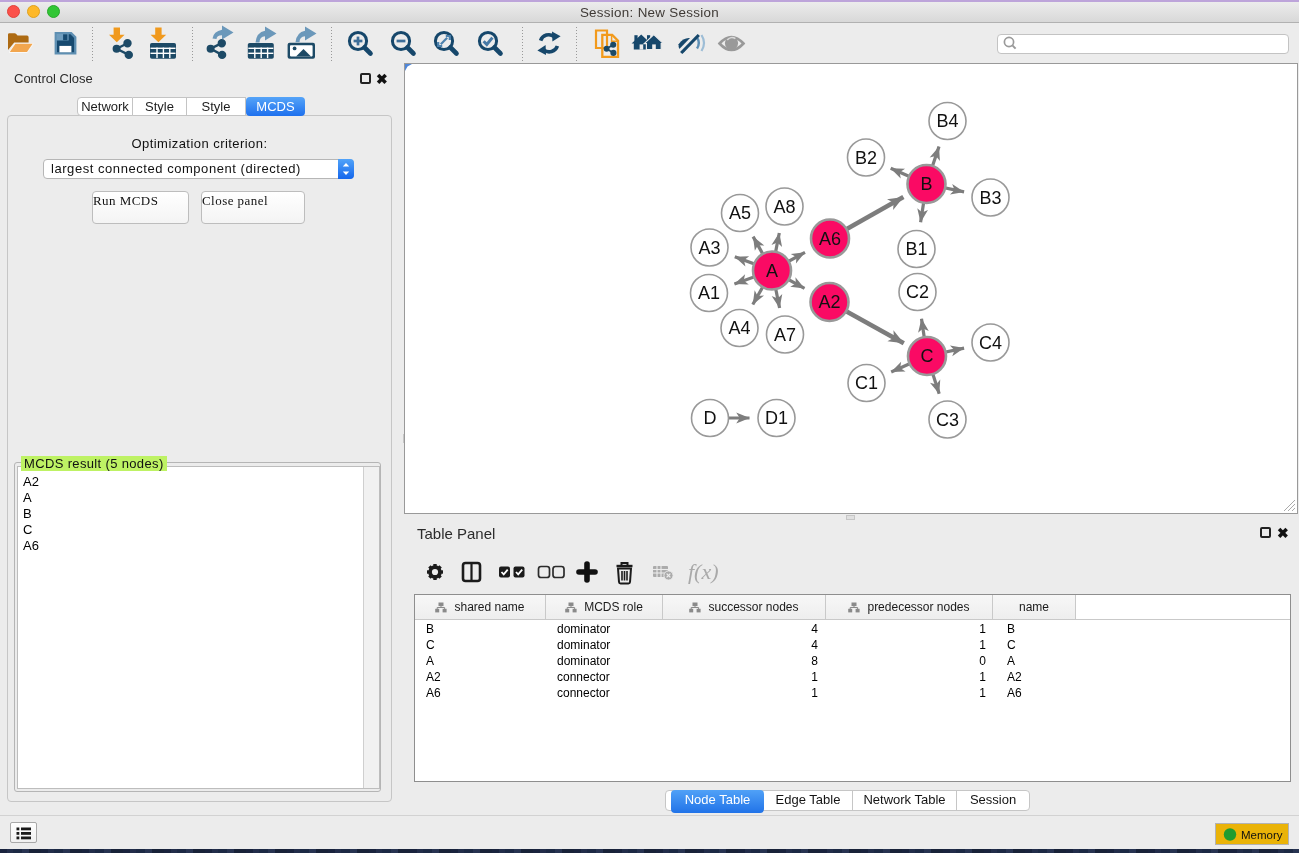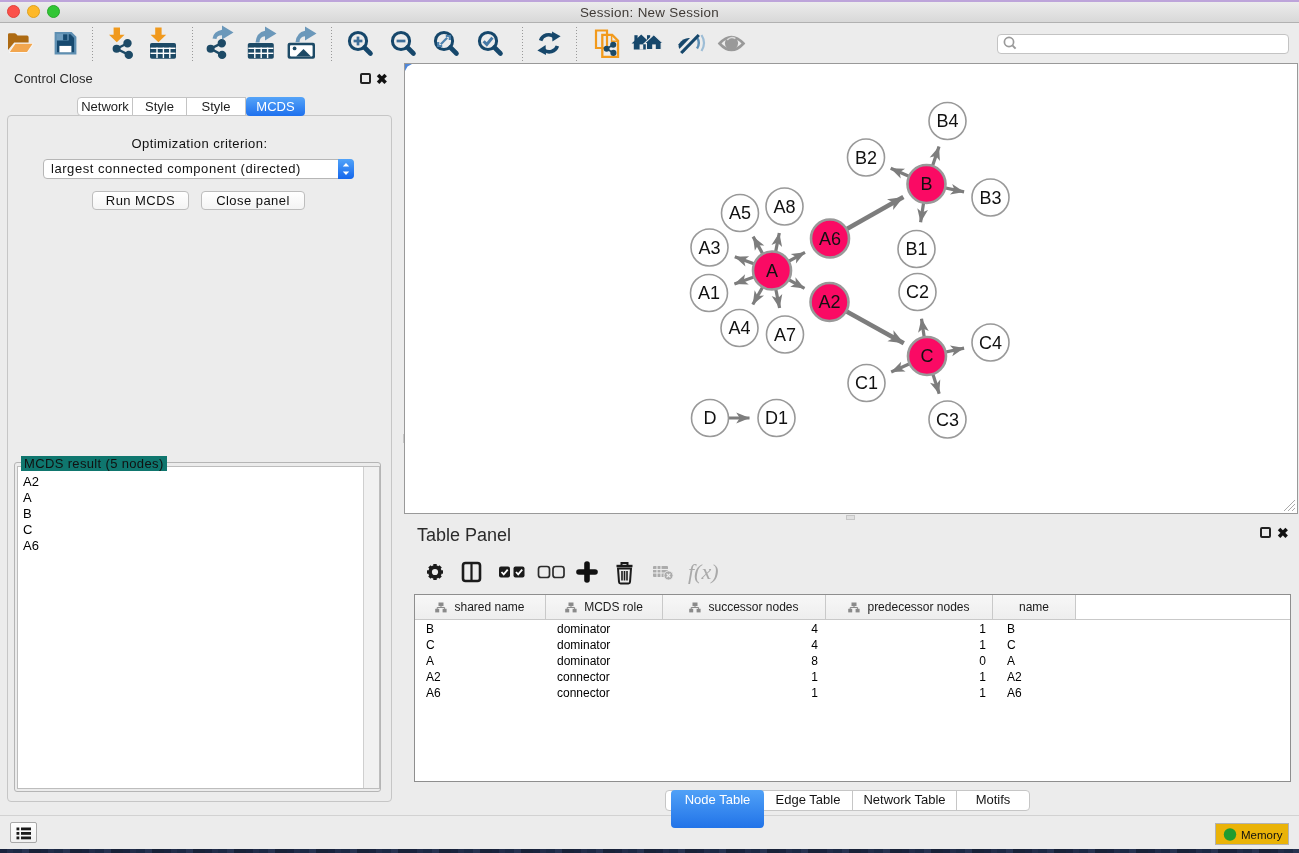--- a/index.html
+++ b/index.html
@@ -34,24 +34,24 @@
   .tab.first { border-left:1px solid #c4c4c4; border-radius:4px 0 0 4px; }
   .tab.sel { background:linear-gradient(#55a4f8,#1e70ee); color:#fff; border:none;
     border-radius:4px; line-height:19px; }
   #opt-label { left:7px; top:136px; width:385px; text-align:center; font-size:13px; color:#111; letter-spacing:0.45px; }
   #dropdown { left:43px; top:159px; width:311px; height:20px; background:#fff;
     border:1px solid #b6b6b6; border-radius:4px; font-size:13px; color:#111; line-height:18px;
     padding-left:7px; letter-spacing:0.55px; }
   #dd-cap { left:338px; top:159px; width:16px; height:20px; border-radius:0 4px 4px 0;
     background:linear-gradient(#51a3f9,#1466ec); }
   .btn { position:absolute; background:linear-gradient(#ffffff,#f4f4f4); border:1px solid #bdbdbd;
-    border-radius:4px; font-size:13px; color:#111; text-align:center; height:19px; line-height:17px; letter-spacing:0.45px; }
+    border-radius:4px; font-size:13px; color:#111; height:33px; line-height:17px; letter-spacing:0.45px;font-family:Liberation Serif, serif; }
   #fieldset { left:14px; top:462px; width:367px; height:330px; border:1px solid #b5b5b5;
     border-radius:3px; }
-  #fs-label { left:21px; top:456px; z-index:5; background:#0f766e; padding:0 3px; font-size:13px; color:#111; letter-spacing:0.35px; }
+  #fs-label { left:21px; top:456px; z-index:5; background:#bef264; padding:0 3px; font-size:13px; color:#111; letter-spacing:0.35px; }
   #mcds-list { left:17px; top:466px; width:363px; height:323px; background:#fff;
     border:1px solid #bdbdbd; font-size:13px; color:#000; padding-top:7px; }
   #mcds-list .item { padding-left:5px; height:16px; line-height:16px; }
   #mcds-scroll { left:362.5px; top:467px; width:16.5px; height:321px; background:#f1f1f1;
     border-left:1px solid #cfcfcf; }
 
   
   #status-sep { left:0; top:815px; width:1299px; height:1px; background:#d2d2d2; }
   #status-btn { left:10px; top:822px; width:27px; height:21px; background:linear-gradient(#fefefe,#f1f1f1);
     border:1px solid #a8a8a8; border-radius:2px; }
@@ -62,36 +62,36 @@
     background-image:repeating-linear-gradient(90deg,#19233d 0 7px,#222d4a 7px 13px,#1c2944 13px 22px,#273351 22px 29px,#182238 29px 41px); }
 
   
   #iframe { left:404px; top:63px; width:894px; height:451px; background:#fff;
     border:1px solid #999; }
   #iframe-title { left:0; top:0; width:892px; height:21px;
     background:linear-gradient(#f6f6f6,#dadada); border-bottom:1px solid #bdbdbd; }
   #iframe-title .title { width:100%; text-align:center; font-size:13px; color:#333; line-height:21px; letter-spacing:0.3px; }
 
   
-  #tp-title { left:417px; top:525px; font-size:18px; color:#2b2b2b; }
+  #tp-title { left:417px; top:525px; font-size:15px; color:#2b2b2b; }
   #tp-table { left:414px; top:594px; width:877px; height:188px; background:#fff;
     border:1px solid #8e8e8e; }
   .th { position:absolute; top:0; height:24px; background:linear-gradient(#f7f7f7,#eee);
     border-right:1px solid #c9c9c9; display:flex; align-items:center; justify-content:center;
     font-size:12px; color:#1a1a1a; gap:7px; }
   #th-underline { position:absolute; left:0; top:24px; width:875px; height:1px; background:#c9c9c9; }
   .td { position:absolute; font-size:12px; color:#000; height:16px; line-height:16px; }
   .num { text-align:right; }
 
   
   #bt-row { left:665px; top:790px; width:365px; height:21px; background:#fff;
     border:1px solid #c6c6c6; border-radius:4px; }
   .btab { position:absolute; top:790px; height:21px; font-size:13px; color:#141414;
     text-align:center; line-height:20px; border-right:1px solid #c6c6c6; }
-  #btab-sel { left:671px; top:790px; width:93px; height:38px;
+  #btab-sel { left:671px; top:790px; width:93px; height:23px;
     background:linear-gradient(#50a1f7,#2173e8); border-radius:4px; color:#fff;
     font-size:13px; text-align:center; line-height:20px; }
 </style>
 </head>
 <body>
 <div id="desktop-top" class="abs"></div>
 
 <div id="titlebar" class="abs">
   <div class="title">Session: New Session</div>
   <div class="tl" style="left:6.5px;top:3px;width:13px;height:13px;background:#fb514a;border:1px solid #e0443c;"></div>
@@ -506,14 +506,14 @@
   <div class="td" style="left:11px;top:90px;width:110px;">A6</div>
   <div class="td" style="left:142px;top:90px;width:110px;">connector</div>
   <div class="td num" style="left:248px;top:90px;width:155px;">1</div>
   <div class="td num" style="left:411px;top:90px;width:160px;">1</div>
   <div class="td" style="left:592px;top:90px;width:70px;">A6</div>
 </div>
 
 <div id="bt-row" class="abs"></div>
 <div class="btab" style="left:764px;width:89px;">Edge Table</div>
 <div class="btab" style="left:853px;width:104px;">Network Table</div>
-<div class="btab" style="left:957px;width:72px;border-right:none;">Motifs</div>
+<div class="btab" style="left:957px;width:72px;border-right:none;">Session</div>
 <div id="btab-sel" class="abs">Node Table</div>
 
 </body></html>

